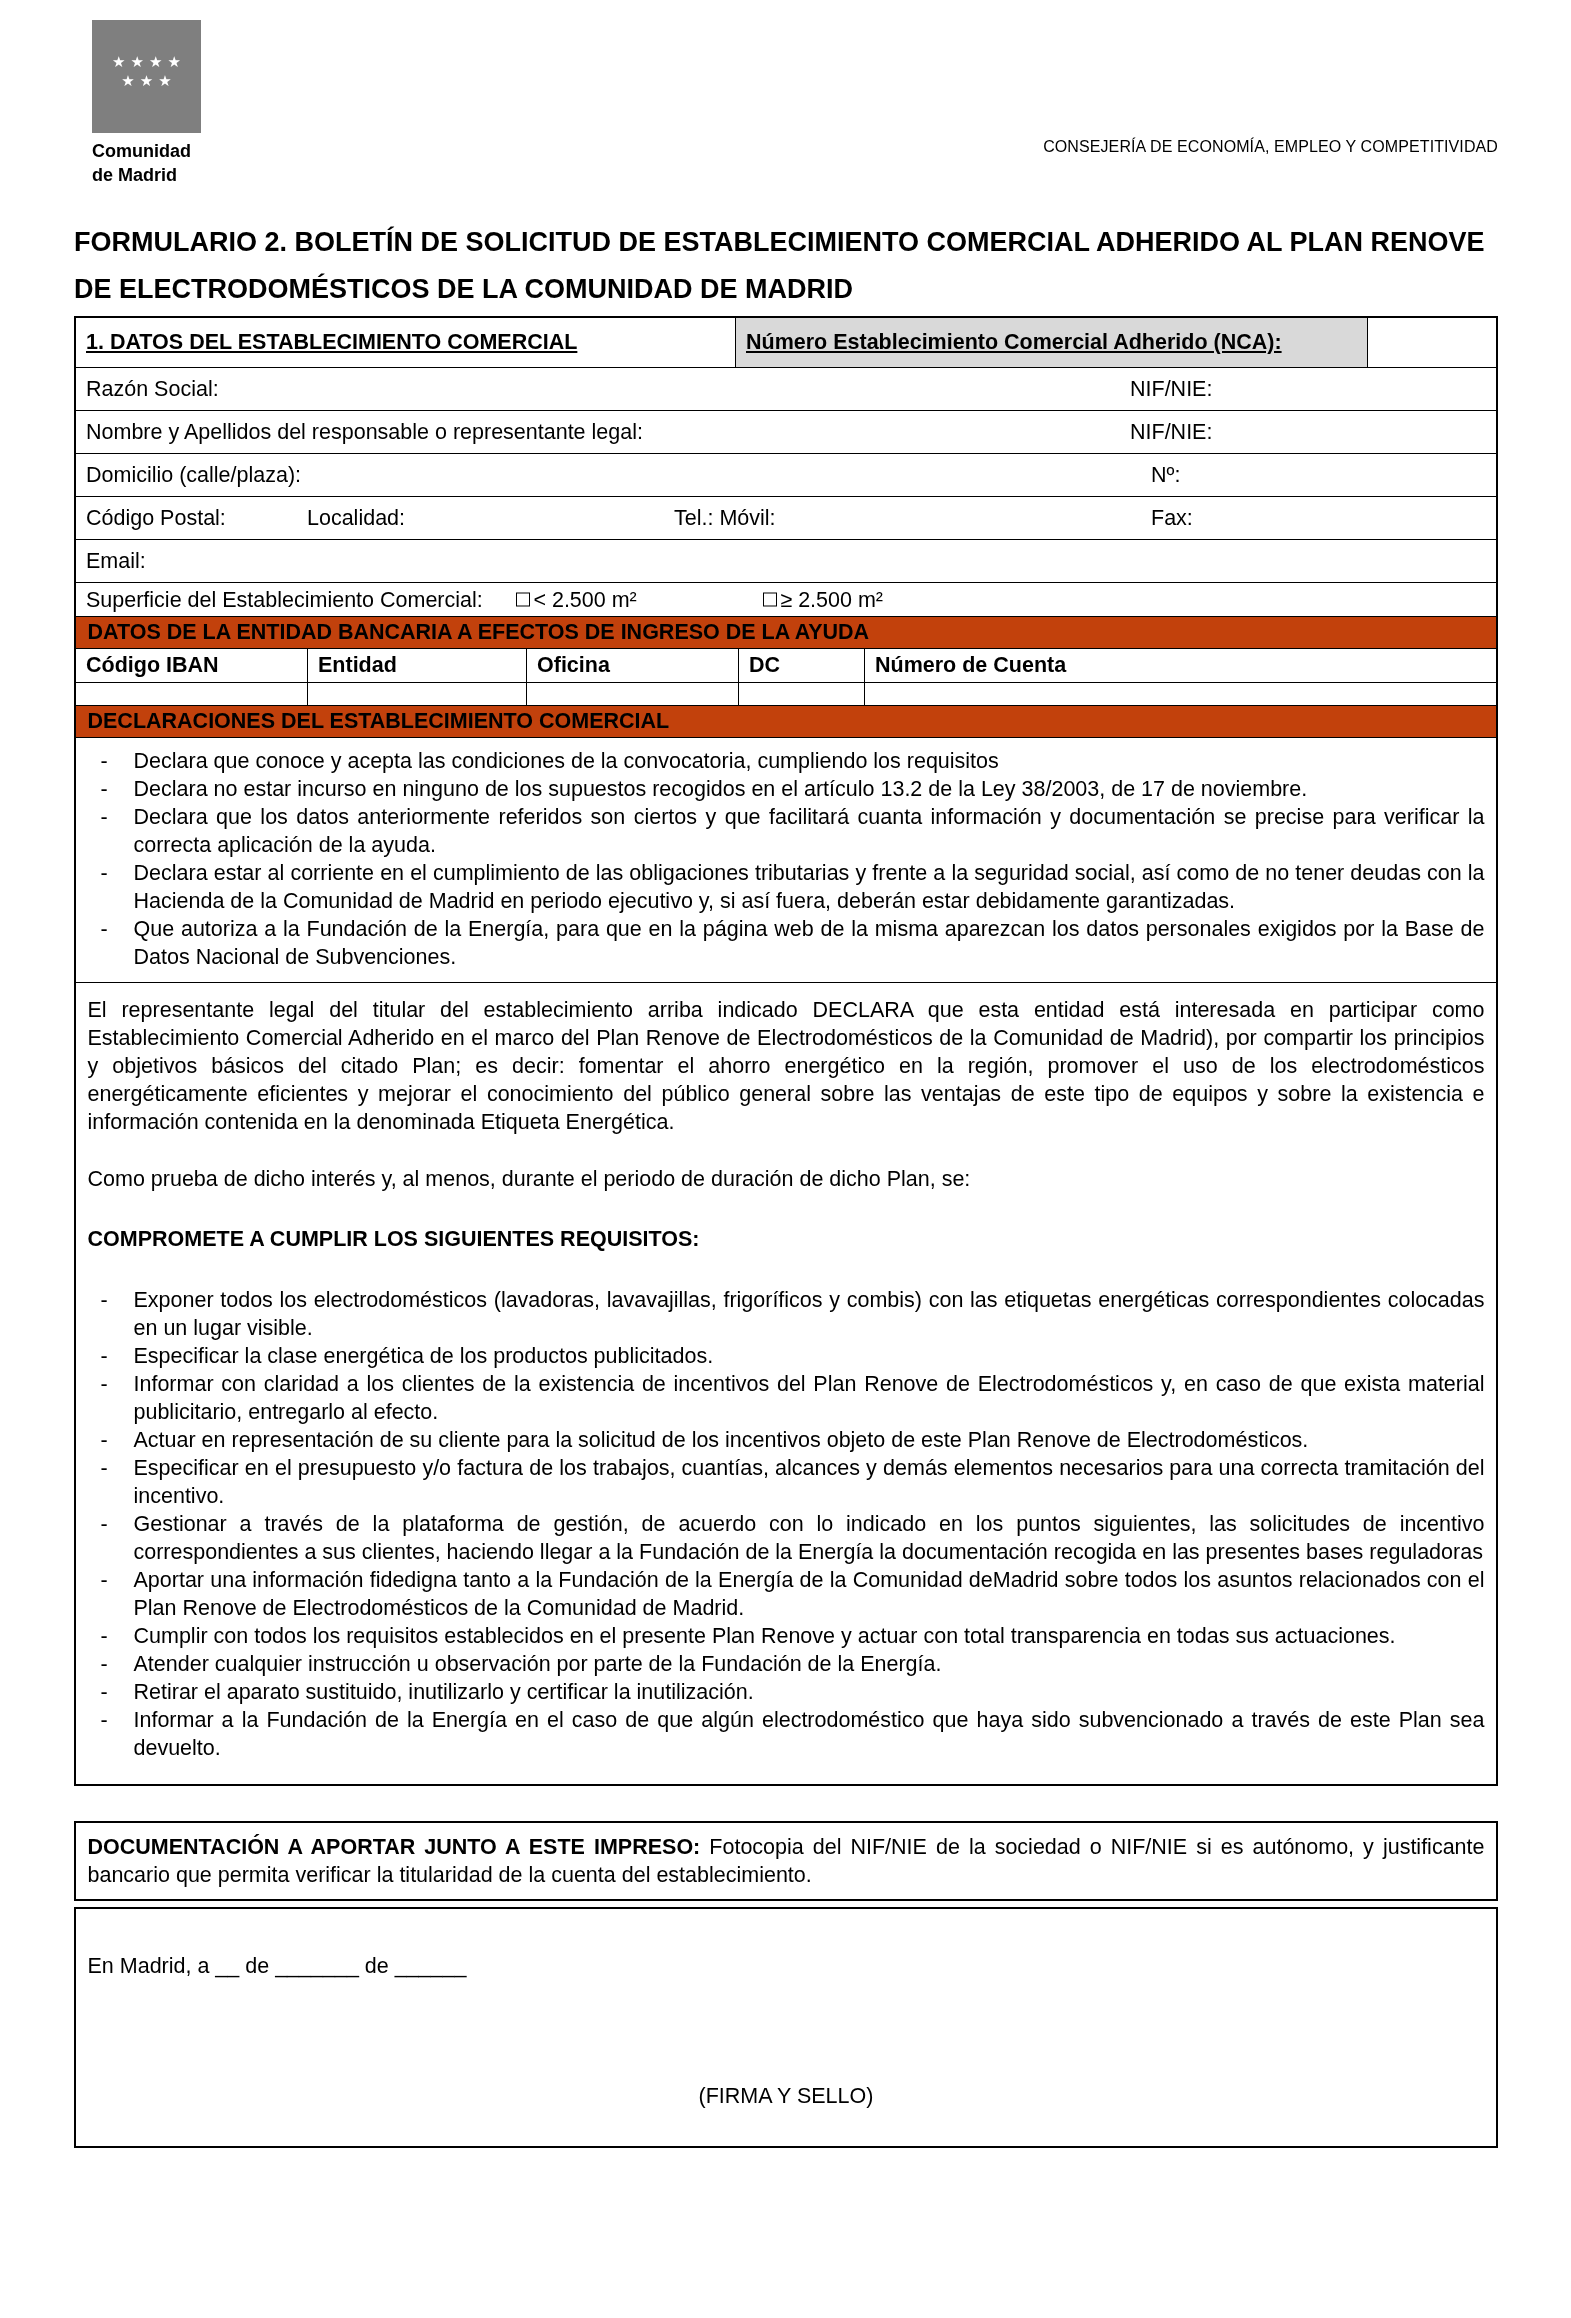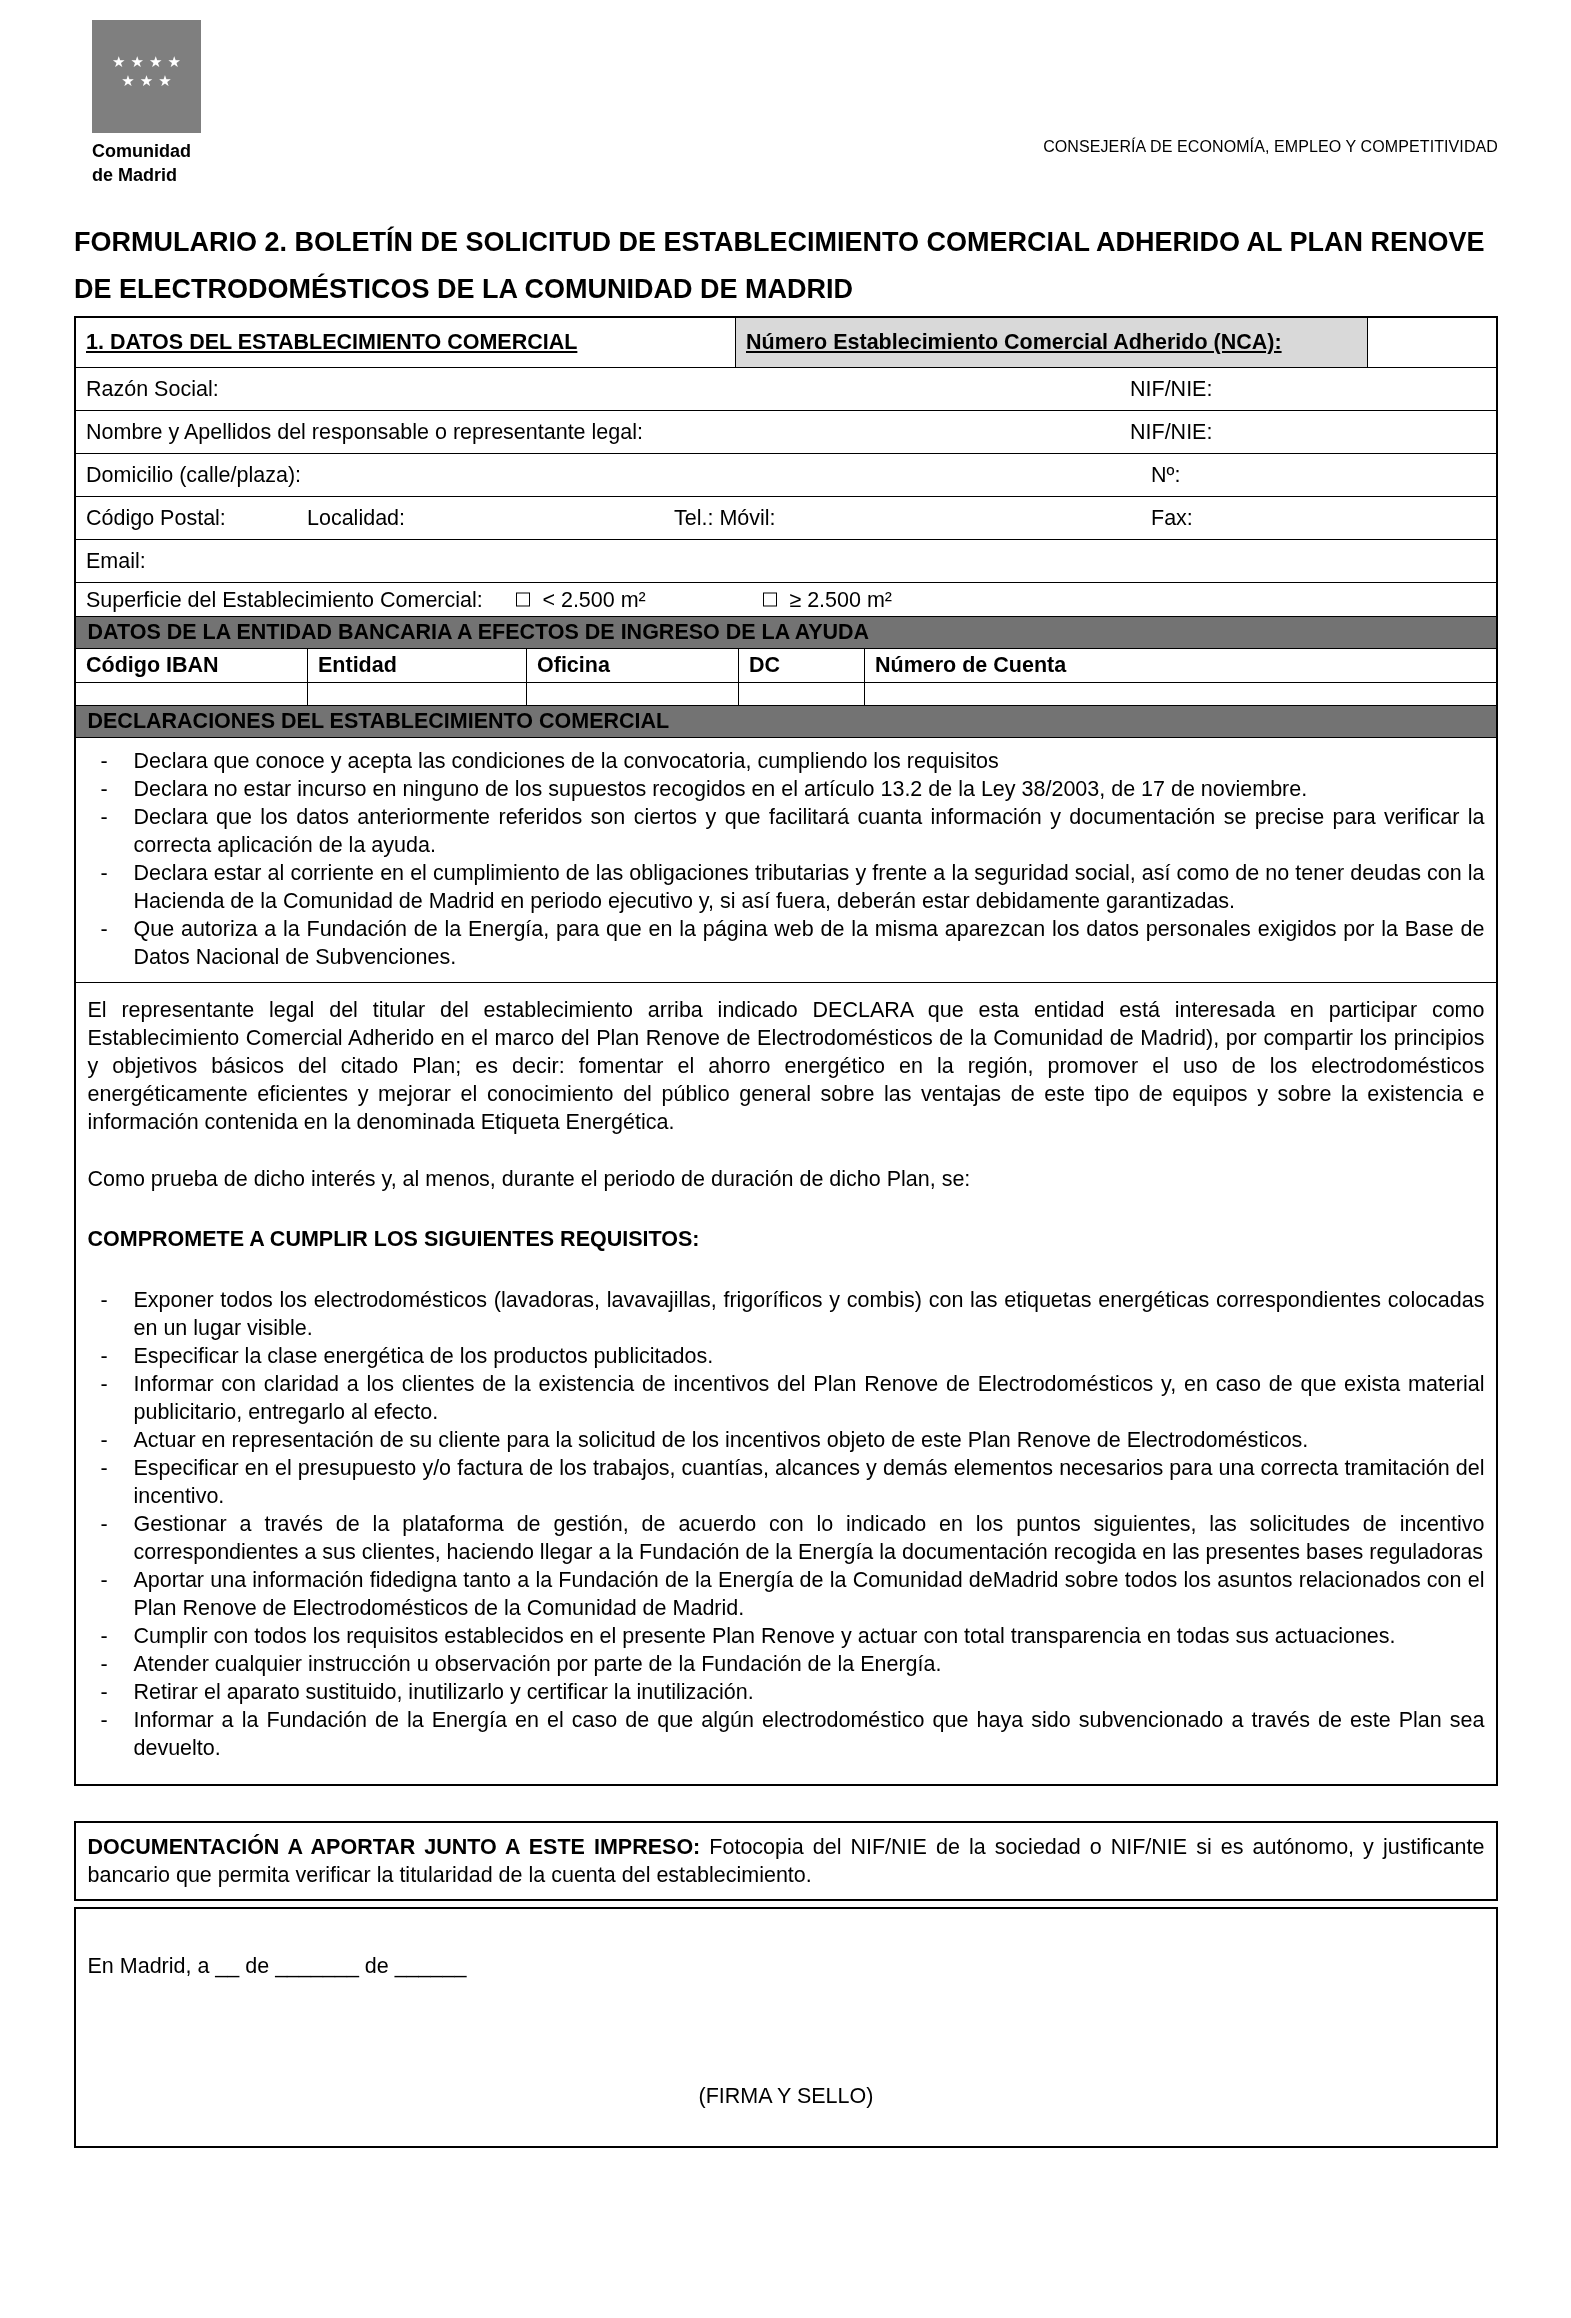--- a/index.html
+++ b/index.html
@@ -37,25 +37,25 @@
   .main-box { top:316px; }
   .row-nca { display:grid; grid-template-columns:659px 632px 1fr; height:50px; border-bottom:1.4px solid #000;text-decoration:underline; }
   .row-nca .cell { display:flex; align-items:center; padding:0 10px; font-weight:bold; }
   .cell-nca { background:#d9d9d9; border-left:1.4px solid #000; }
   .cell-nca-value { border-left:1.4px solid #000; background:#fff; }
 
   .frow { position:relative; border-bottom:1.4px solid #000;padding-left:27px; }
   .h60 { height:43px; }
   .h48 { height:34px; }
   .lbl { position:absolute; top:50%; transform:translateY(-50%); white-space:nowrap; }
-  .opt { position:absolute; top:50%; transform:translateY(-50%); display:flex; align-items:center; gap:12px; white-space:nowrap; }
+  .opt { position:absolute; top:50%; transform:translateY(-50%); display:flex; align-items:center; gap:3px; white-space:nowrap; }
   .cb { width:14.4px; height:14.4px; border:1.4px solid #000; display:inline-block; flex:0 0 auto; }
 
   .band {
-    height:32px; background:#737373; border-bottom:1.4px solid #000;
+    height:32px; background:#c2410c; border-bottom:1.4px solid #000;
     display:flex; align-items:center; padding:0 11.5px;
     font-weight:bold;
   }
 
   .bank-row { display:grid; grid-template-columns:231px 219px 212px 126px 1fr; border-bottom:1.4px solid #000; }
   .bank-row .bcell { padding:0 10px; display:flex; align-items:center; border-left:1.4px solid #000; }
   .bank-row .bcell:first-child { border-left:none; }
   .bank-head { height:34px; font-weight:bold; }
   .bank-empty { height:23px; }
 

